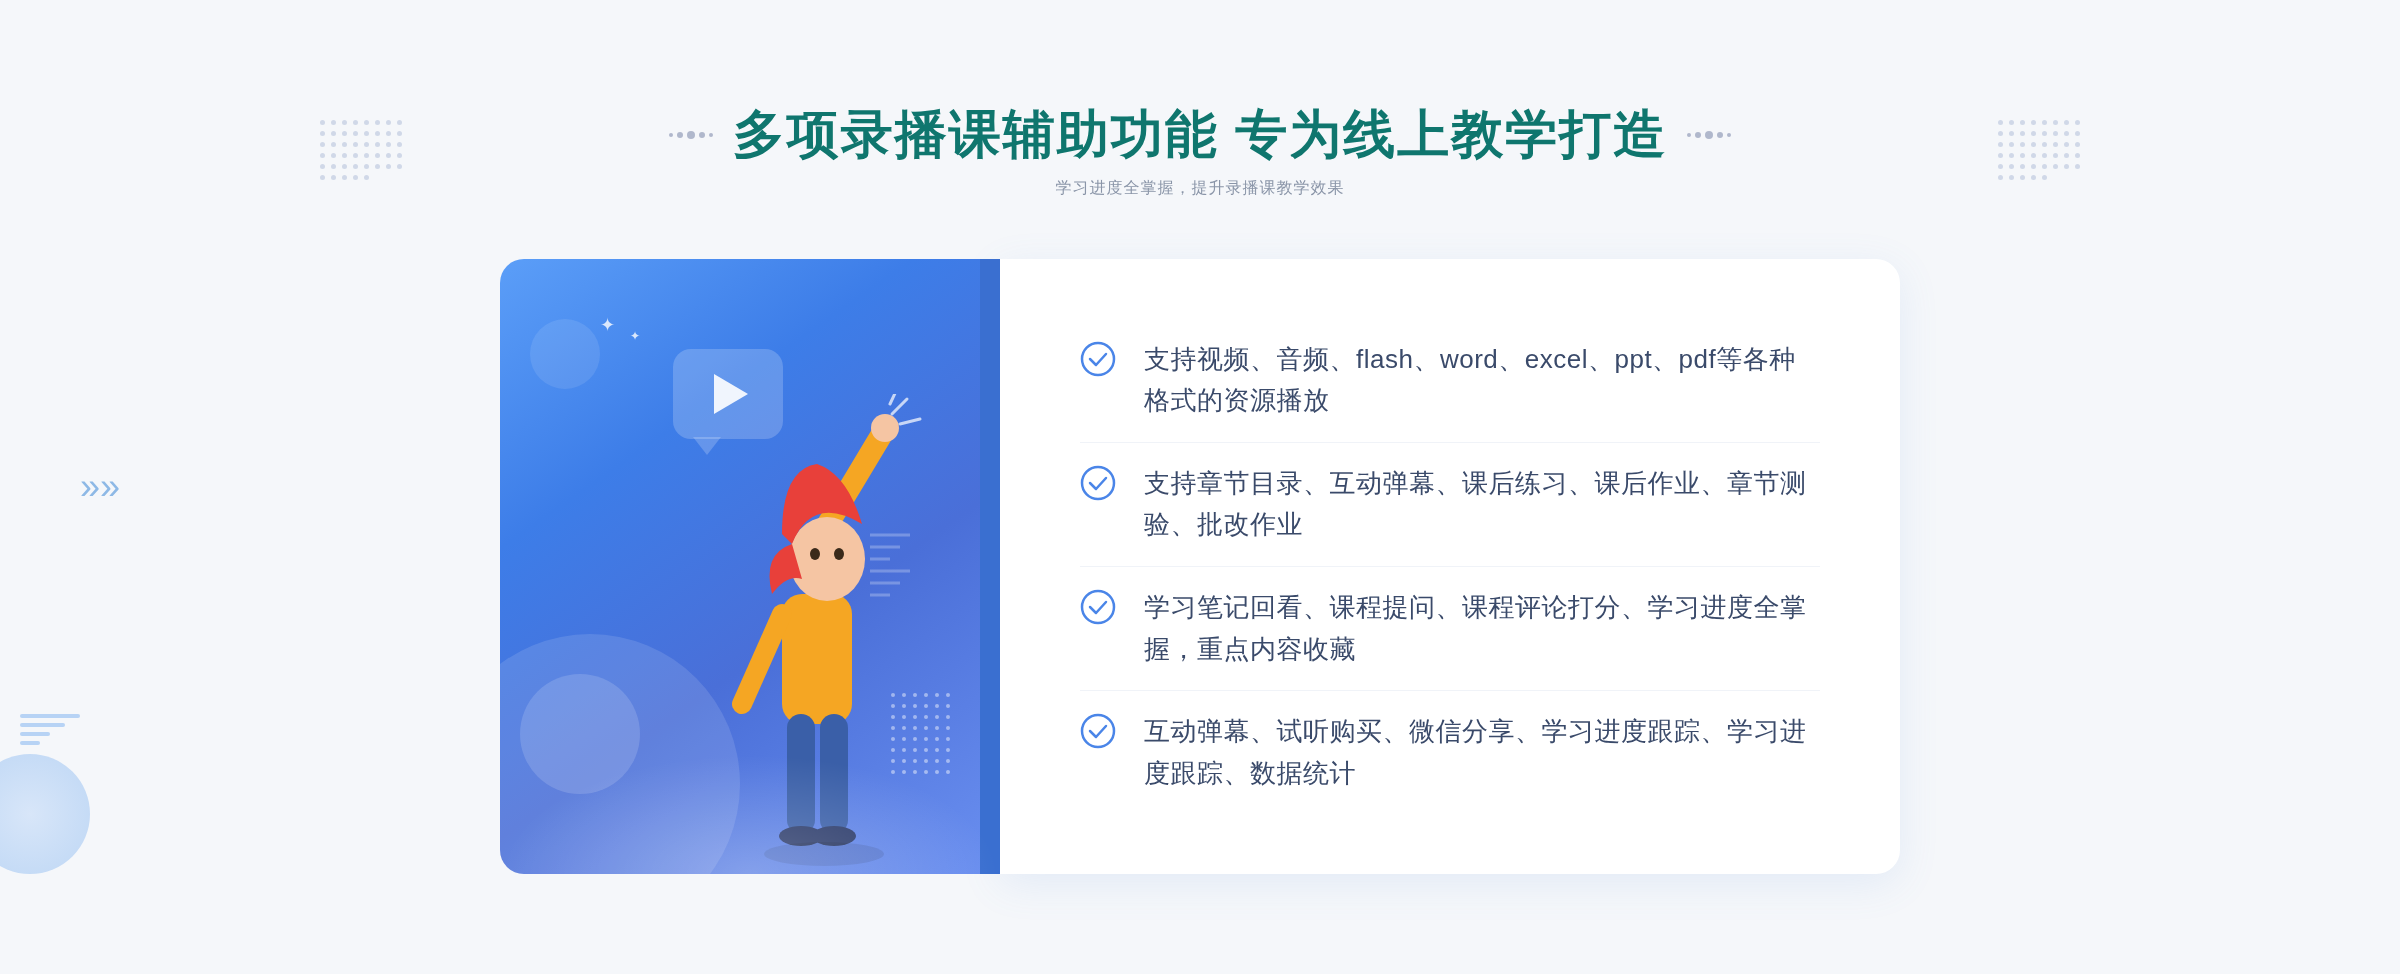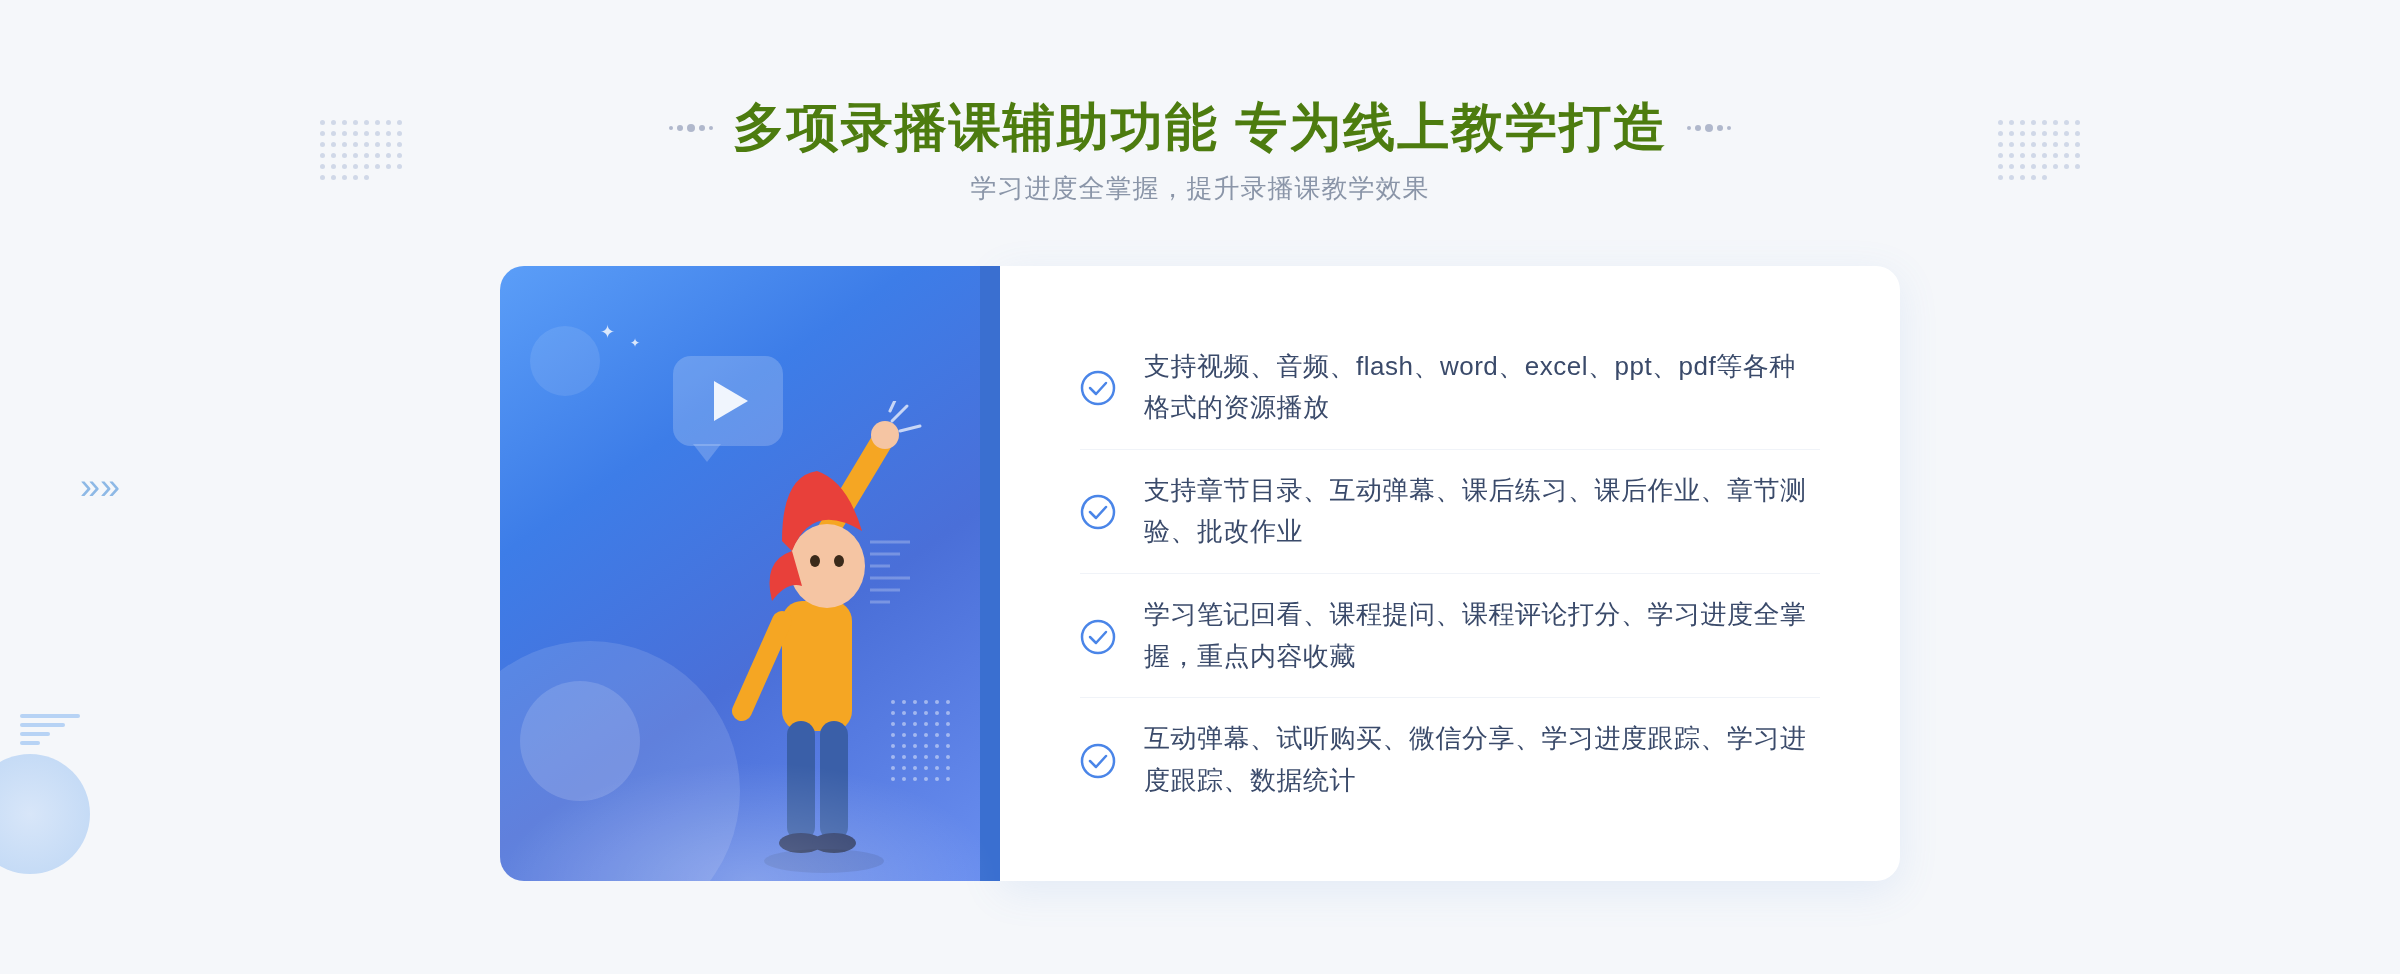--- a/index.html
+++ b/index.html
@@ -96,27 +96,27 @@
 
     .header-dots span:nth-child(1) { width: 4px; height: 4px; }
     .header-dots span:nth-child(2) { width: 6px; height: 6px; }
     .header-dots span:nth-child(3) { width: 8px; height: 8px; }
     .header-dots span:nth-child(4) { width: 6px; height: 6px; }
     .header-dots span:nth-child(5) { width: 4px; height: 4px; }
 
     .main-title {
       font-size: 52px;
       font-weight: 600;
-      color: #4d7c0f;
+      color: #0f766e;
       letter-spacing: 2px;
     }
 
     .sub-title {
       margin-top: 8px;
-      font-size: 26px;
+      font-size: 16px;
       color: #8a95a8;
       letter-spacing: 1px;
     }
 
     
     .content-area {
       display: flex;
       align-items: stretch;
       width: 1400px;
       min-height: 600px;
@@ -239,21 +239,21 @@
       border-radius: 0 24px 24px 0;
       padding: 60px 80px;
       display: flex;
       flex-direction: column;
       justify-content: space-around;
       box-shadow: 0 10px 40px rgba(100, 150, 220, 0.12);
     }
 
     .feature-item {
       display: flex;
-      align-items: center;
+      align-items: flex-start;
       gap: 28px;
       padding: 20px 0;
       border-bottom: 1px solid #f0f3f8;
     }
 
     .feature-item:last-child {
       border-bottom: none;
     }
 
     .check-icon {

